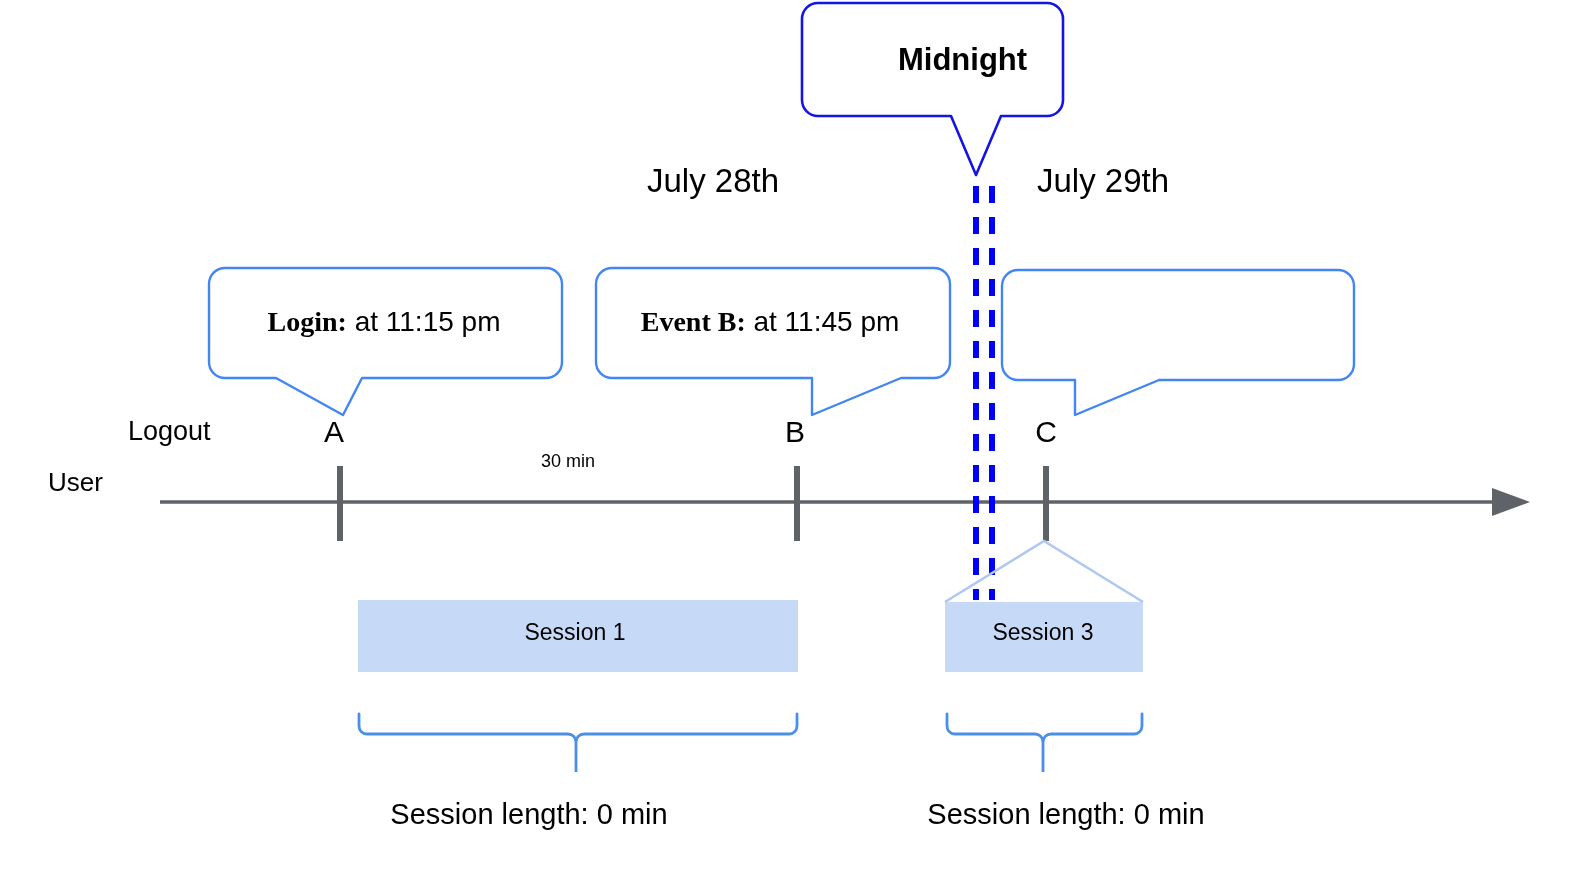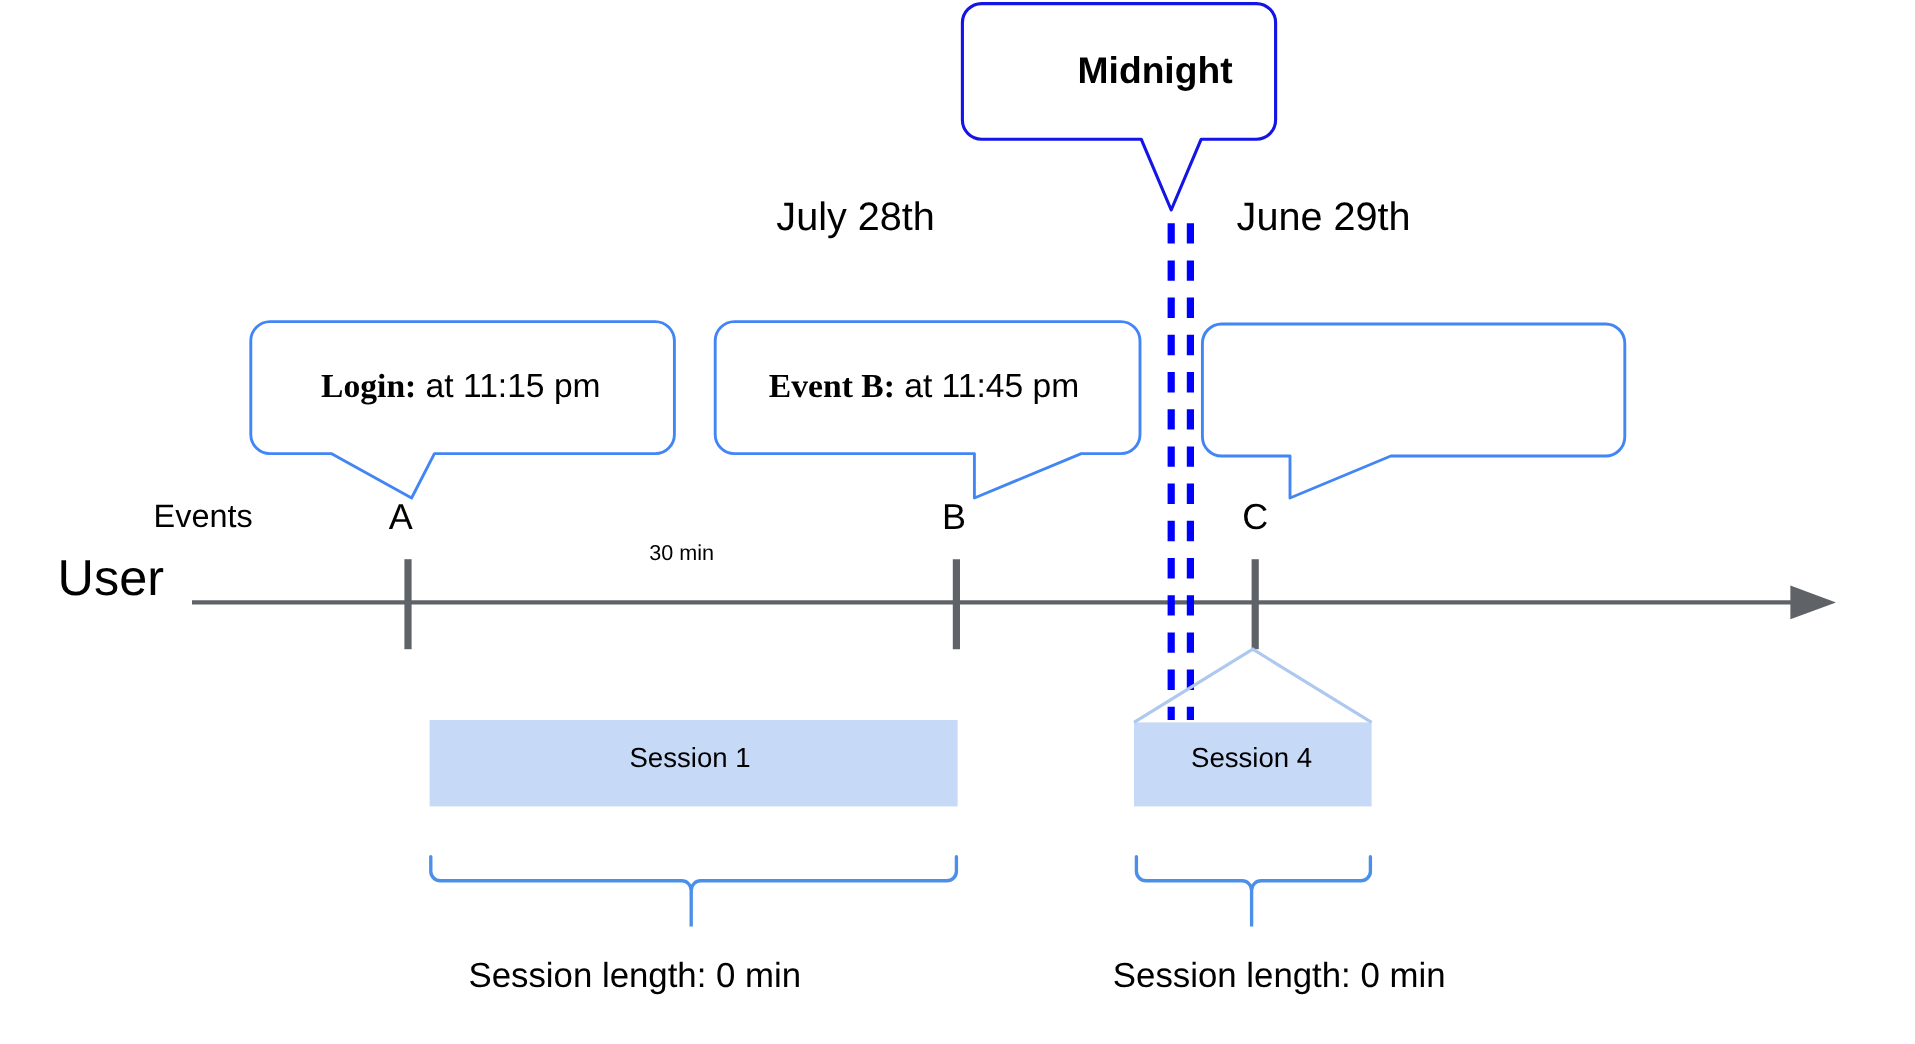--- a/index.html
+++ b/index.html
@@ -31,21 +31,21 @@
     pointer-events: none;
   }
   .txt {
     position: absolute;
     white-space: nowrap;
     line-height: 1;
   }
 
   
   .lbl-user {
-    font-size: 42px;
+    font-size: 26px;
     left: 48px;
     top: 482px;
     transform: translateY(-50%);
   }
   .lbl-events {
     font-size: 27px;
     left: 128px;
     top: 431px;
     transform: translateY(-50%);
   }
@@ -231,40 +231,40 @@
                L 1134 734
                A 8 8 0 0 0 1142 726
                L 1142 714" fill="none" stroke="#4A90E8" stroke-width="2.8" stroke-linecap="round"></path>
     </g>
   </svg>
 
   <div class="txt midnight-text">Midnight</div>
 
   <div class="txt date-label date-28">July 28th</div>
 
-  <div class="txt date-label date-29">June 29th</div>
+  <div class="txt date-label date-29">July 29th</div>
 
   <div class="txt callout-text ct-a"><b>Login:</b><span> at 11:15 pm</span></div>
 
   <div class="txt callout-text ct-b"><b>Event B:</b><span> at 11:45 pm</span></div>
 
 
-  <div class="txt lbl-events">Events</div>
+  <div class="txt lbl-events">Logout</div>
 
   <div class="txt lbl-user">User</div>
 
   <div class="txt tick-letter tick-a">A</div>
 
   <div class="txt tick-letter tick-b">B</div>
 
   <div class="txt tick-letter tick-c">C</div>
 
   <div class="txt dur-label">30 min</div>
 
   <div class="txt session-label sl-1">Session 1</div>
 
-  <div class="txt session-label sl-2">Session 4</div>
+  <div class="txt session-label sl-2">Session 3</div>
 
   <div class="txt len-caption lc-1">Session length: 0 min</div>
 
   <div class="txt len-caption lc-2">Session length: 0 min</div>
 
 </div>
 
 </body></html>

